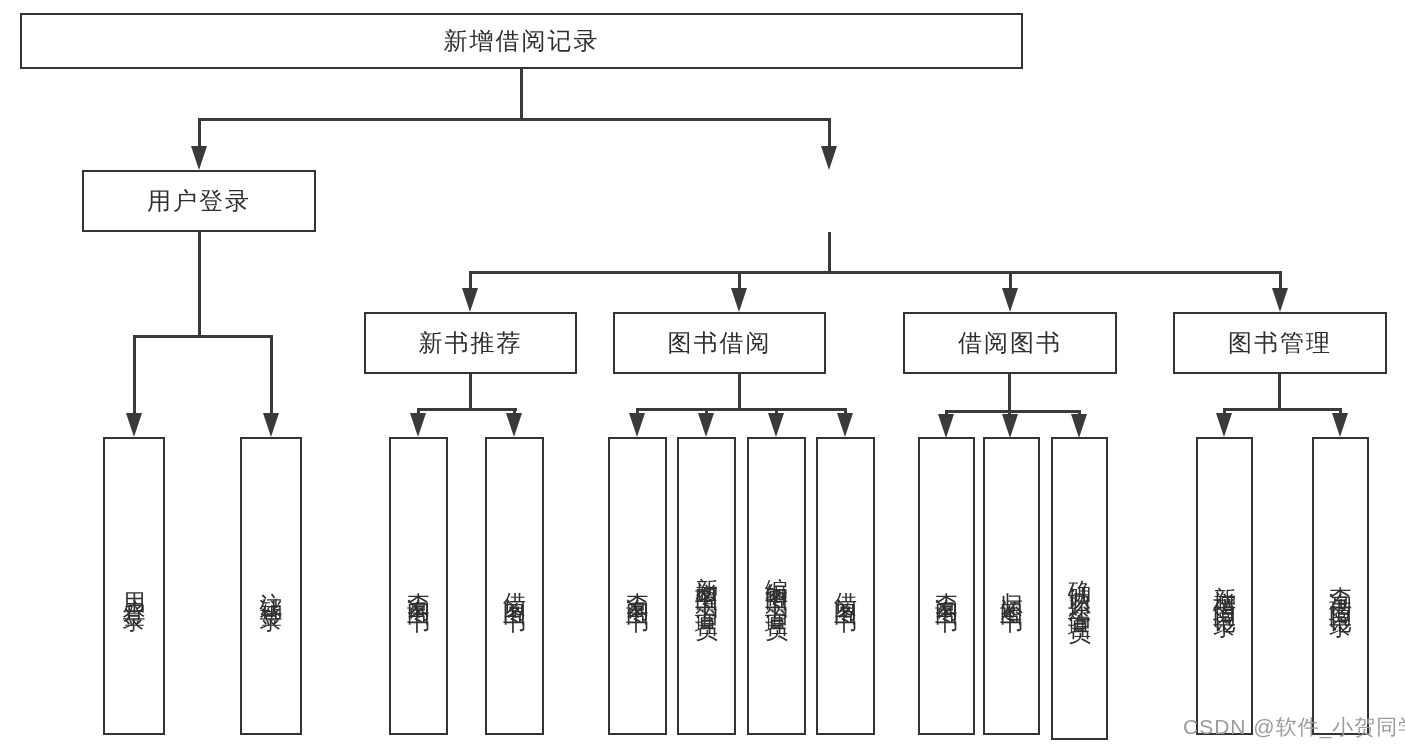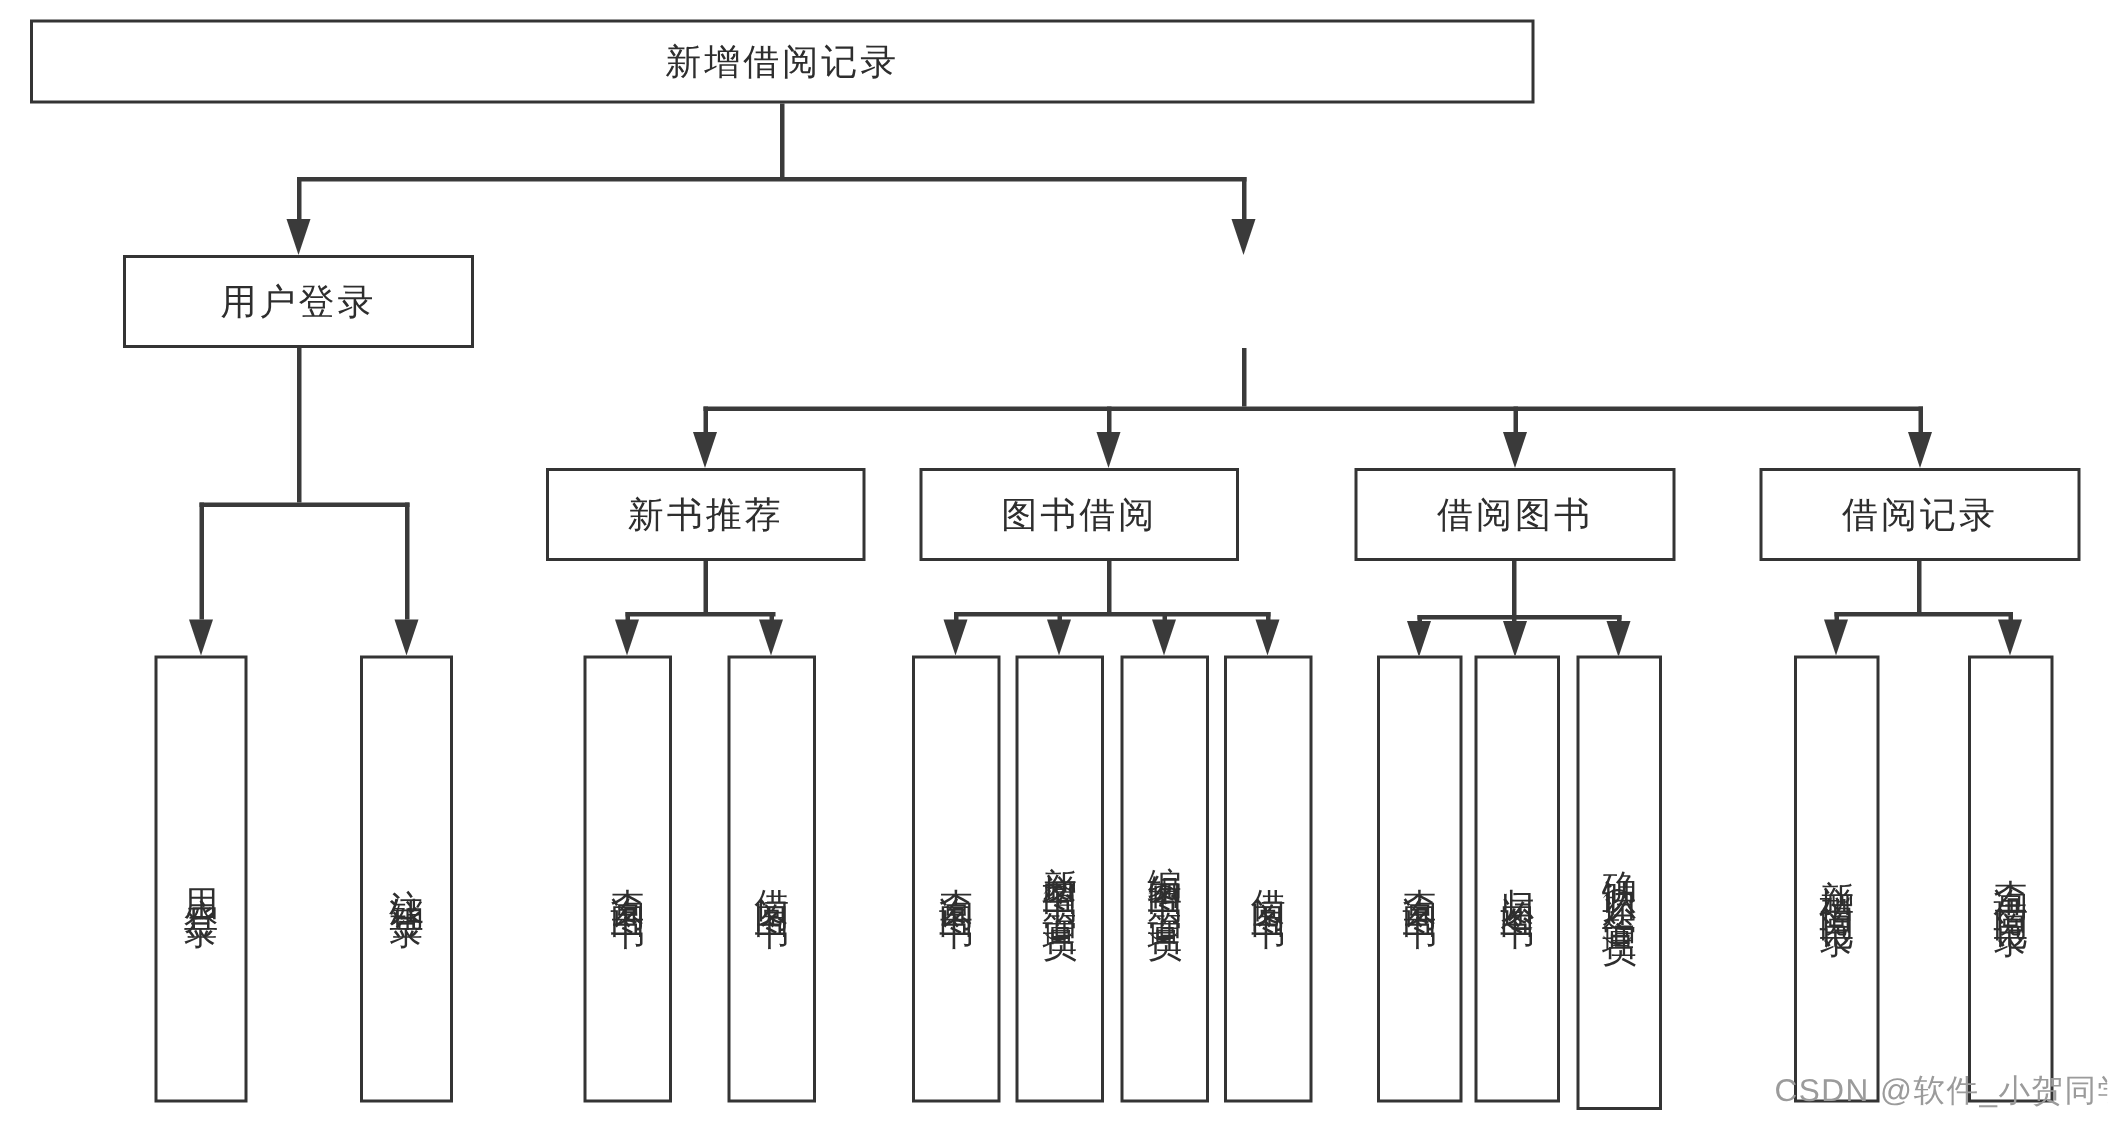--- a/index.html
+++ b/index.html
@@ -90,21 +90,21 @@
   <div class="box" style="left:364px;top:312px;width:213px;height:62px;">
     <span>新书推荐</span>
   </div>
   <div class="box" style="left:613px;top:312px;width:213px;height:62px;">
     <span>图书借阅</span>
   </div>
   <div class="box" style="left:903px;top:312px;width:214px;height:62px;">
     <span>借阅图书</span>
   </div>
   <div class="box" style="left:1173px;top:312px;width:214px;height:62px;">
-    <span>借阅记录</span>
+    <span>图书管理</span>
   </div>
 
   <div class="vl" style="left:469px;top:374px;height:34px;"></div>
   <div class="hl" style="left:417px;top:408px;width:100px;"></div>
   <div class="vl" style="left:417px;top:408px;height:8px;"></div>
   <div class="vl" style="left:513px;top:408px;height:8px;"></div>
   <div class="arrow" style="left:410px;top:413px;"></div>
   <div class="arrow" style="left:506px;top:413px;"></div>
 
   <div class="vl" style="left:738px;top:374px;height:34px;"></div>

